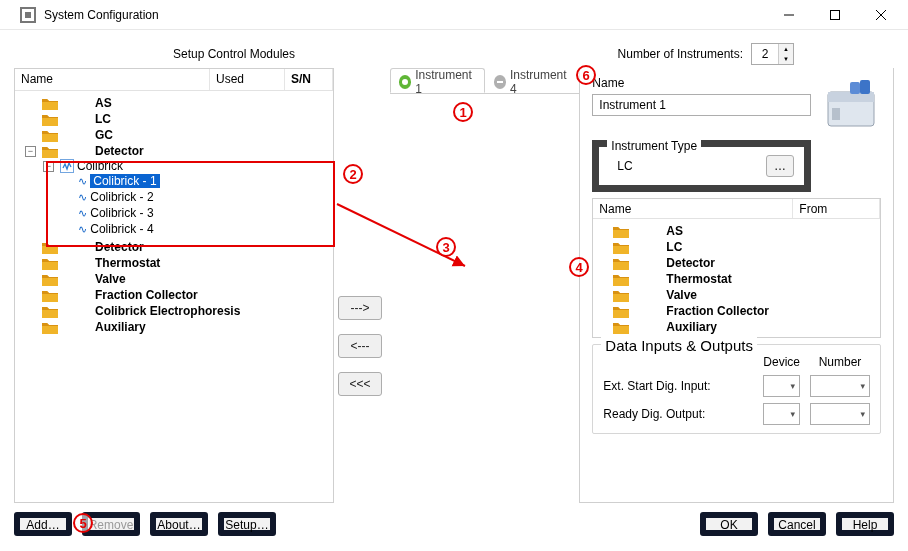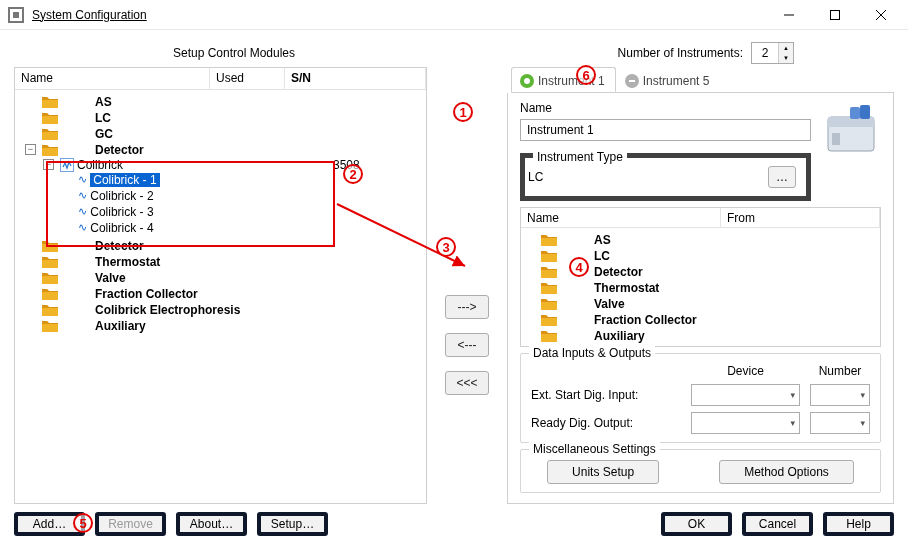--- a/index.html
+++ b/index.html
@@ -1,41 +1,41 @@
 <!DOCTYPE html>
 <html><head>
 <meta charset="utf-8">
 <style>
 * { box-sizing: border-box; margin: 0; padding: 0; font-family: "Segoe UI", Tahoma, sans-serif; font-size: 12px; }
 body { background: #fff; width: 908px; height: 551px; overflow: hidden; position: relative; }
 
 
-.titlebar { height: 30px; display: flex; align-items: center; padding: 0 4px 0 8px; border-bottom: 1px solid #e8e8e8; text-decoration: underline; }
+.titlebar { height: 30px; display: flex; align-items: center; padding: 0 4px 0 20px; border-bottom: 1px solid #e8e8e8; }
 .titlebar .app-icon { width:16px; height:16px; border:2px solid #777; margin-right:8px; display:flex; align-items:center; justify-content:center;}
 .titlebar .app-icon .dot { width:6px; height:6px; background:#777; }
 .titlebar .title { flex:1; font-size:12px; color:#000; }
 .winbtn { width:46px; height:30px; display:flex; align-items:center; justify-content:center; color:#000; }
 .winbtn svg { width:10px; height:10px; stroke:#000; stroke-width:1; fill:none; }
 
 .window-body { padding:10px 14px 14px 14px; display:flex; flex-direction:column; height:521px; }
 
 
 .headerrow { display:flex; align-items:center; height:28px; }
 .headerrow .setup-label { width:410px; text-align:center; font-size:12px; padding-left:30px;}
 .headerrow .num-instr { margin-left:auto; display:flex; align-items:center; gap:8px; padding-right:100px;}
 .spinner { display:flex; align-items:center; border:1px solid #aaa; height:22px; background:#fff;}
 .spinner input { width:26px; border:none; text-align:center; height:20px; outline:none;}
 .spinner .spbtns { display:flex; flex-direction:column; border-left:1px solid #ccc;}
 .spinner .spbtns div { width:14px; height:10px; display:flex; align-items:center; justify-content:center; font-size:6px; background:#f3f3f3; cursor:pointer;}
 
 
-.main { flex:1; display:flex; gap:16px;justify-content:flex-end; }
+.main { flex:1; display:flex; gap:4px;justify-content:flex-end; }
 .left { width:413px; display:flex; flex-direction:column; }
 .mid { width:48px; display:flex; flex-direction:column; align-items:center; justify-content:center; gap:14px; padding-top:120px;}
-.right { flex:1; display:flex; flex-direction:column; }
+.right { flex:1; display:flex; flex-direction:row; }
 
 
 .listview { flex:1; border:1px solid #cfcfcf; background:#fff; overflow:hidden; position:relative; }
 .lv-header { display:flex; background:#fff; border-bottom:1px solid #e2e2e2; height:22px; }
 .lv-header div { padding:3px 6px; border-right:1px solid #e5e5e5; color:#000;}
 .col-name { width:195px; }
 .col-used { width:75px; }
 .col-sn { flex:1;font-weight:bold; }
 
 .tree { padding:4px 2px 4px 6px; position:relative; }
@@ -62,28 +62,28 @@
 .tab.active { border:1px solid #cfcfcf; border-bottom:1px solid #fff; background:#fff; border-radius:3px 3px 0 0; }
 .tab .dot { width:14px; height:14px; border-radius:50%; display:flex; align-items:center; justify-content:center;}
 .tab .dot svg { width:10px; height:10px; }
 .dot-green{ background:#5fb636;}
 .dot-blue{ background:#2a7fd4;}
 .dot-gray{ background:#b0b0b0;}
 
 .rightbody { border:1px solid #cfcfcf; border-top:none; padding:8px 12px 10px 12px; flex:1; display:flex; flex-direction:column; gap:6px; }
 
 .group { position:relative; border:1px solid #d6d6d6; border-radius:2px; padding:10px 10px 8px 10px; }
-.group .legend { position:absolute; top:-8px; left:8px; background:#fff; padding:0 4px; color:#000; font-size:12px;}
+.group .legend { position:absolute; top:-8px; left:8px; background:#fff; padding:0 4px; color:#000; font-size:15px;}
 
 .instr-name-row { display:flex; gap:12px; }
 .instr-name-left { flex:1; }
 .instr-name-left label { display:block; margin-bottom:4px; color:#000; }
 .instr-name-left input { width:100%; height:22px; border:1px solid #adadad; padding:0 6px; }
 .instr-image { width:58px; height:56px; display:flex; align-items:center; justify-content:center; }
-.instr-type-row{ border:5px solid #404040; padding:8px 10px 8px 3px; position:relative; margin-top:12px;}
+.instr-type-row{ border:7px solid #404040; padding:8px 10px 8px 18px; position:relative; margin-top:24px;}
 .instr-type-row .lg{position:absolute; top:-8px; left:8px; background:#fff; padding:0 4px;}
 .instr-type-row .line{ display:flex; align-items:center; gap:8px;}
 .instr-type-row .val{ flex:1; }
 .smallbtn { width:28px; height:22px; border:1px solid #adadad; background:#f2f2f2; border-radius:3px; cursor:pointer;}
 
 .right-tree-wrap { border:1px solid #cfcfcf; height:140px; overflow:hidden;}
 .right-tree-wrap .lv-header { height:20px; }
 .right-tree-wrap .tree { padding:4px 4px 4px 20px;}
 .right-tree-wrap .tree ul{ padding-left:0;}
 
@@ -93,21 +93,21 @@
 .combo { height:22px; border:1px solid #adadad; background:#fff; display:flex; align-items:center; justify-content:flex-end; padding:0 4px;}
 .combo .dk { font-size:9px; color:#555;}
 
 
 .misc-row { display:flex; gap:60px; justify-content:center; }
 .misc-row button { height:24px; padding:0 24px; border:1px solid #adadad; background:#f2f2f2; border-radius:3px; cursor:pointer;}
 
 
 .bottom { height:34px; display:flex; align-items:center; gap:10px; padding-top:8px;}
 .bottom .spacer { flex:1; }
-.bottom button { height:24px; width:71px; border:4px solid #0f172a; background:#f2f2f2; border-radius:3px; cursor:pointer;}
+.bottom button { height:24px; width:58px; border:6px solid #0f172a; background:#f2f2f2; border-radius:3px; cursor:pointer;}
 .bottom button.disabled { color:#9a9a9a; }
 
 
 .anno-circle { position:absolute; width:20px; height:20px; border:2px solid #e40000; border-radius:50%; display:flex; align-items:center; justify-content:center; color:#e40000; font-weight:700; font-size:13px; background:rgba(255,255,255,0.6); z-index:50; pointer-events:none;}
 .anno-rect { position:absolute; border:2px solid #e40000; z-index:40; pointer-events:none;}
 .anno-arrow { position:absolute; z-index:45; pointer-events:none;}
 
 </style>
 </head>
 <body>
@@ -325,21 +325,21 @@
               </svg>
             </span>
             <span>Instrument 1</span>
           </div>
           <div class="tab">
             <span class="dot dot-gray">
               <svg viewBox="0 0 10 10">
                 <rect x="2" y="4" width="6" height="2" fill="#fff"></rect>
               </svg>
             </span>
-            <span>Instrument 5</span>
+            <span>Instrument 4</span>
           </div>
         </div>
       <div class="rightbody">
         <div class="instr-name-row">
           <div class="instr-name-left">
             <label>Name</label>
             <input value="Instrument 1" style="">
             <div class="instr-type-row">
               <div class="lg">Instrument Type</div>
               <div class="line">
@@ -449,27 +449,20 @@
             <div>Ready Dig. Output:</div>
             <div class="combo">
                 <span class="dk">▾</span>
               </div>
             <div class="combo">
                 <span class="dk">▾</span>
               </div>
           </div>
         </div>
 
-        <div class="group">
-          <div class="legend">Miscellaneous Settings</div>
-          <div class="misc-row">
-            <button>Units Setup</button>
-            <button>Method Options</button>
-          </div>
-        </div>
       </div>
     </div>
   </div>
 
   <div class="bottom">
     <button>Add…</button>
     <button class="disabled">Remove</button>
     <button>About…</button>
     <button>Setup…</button>
     <div class="spacer"></div>

